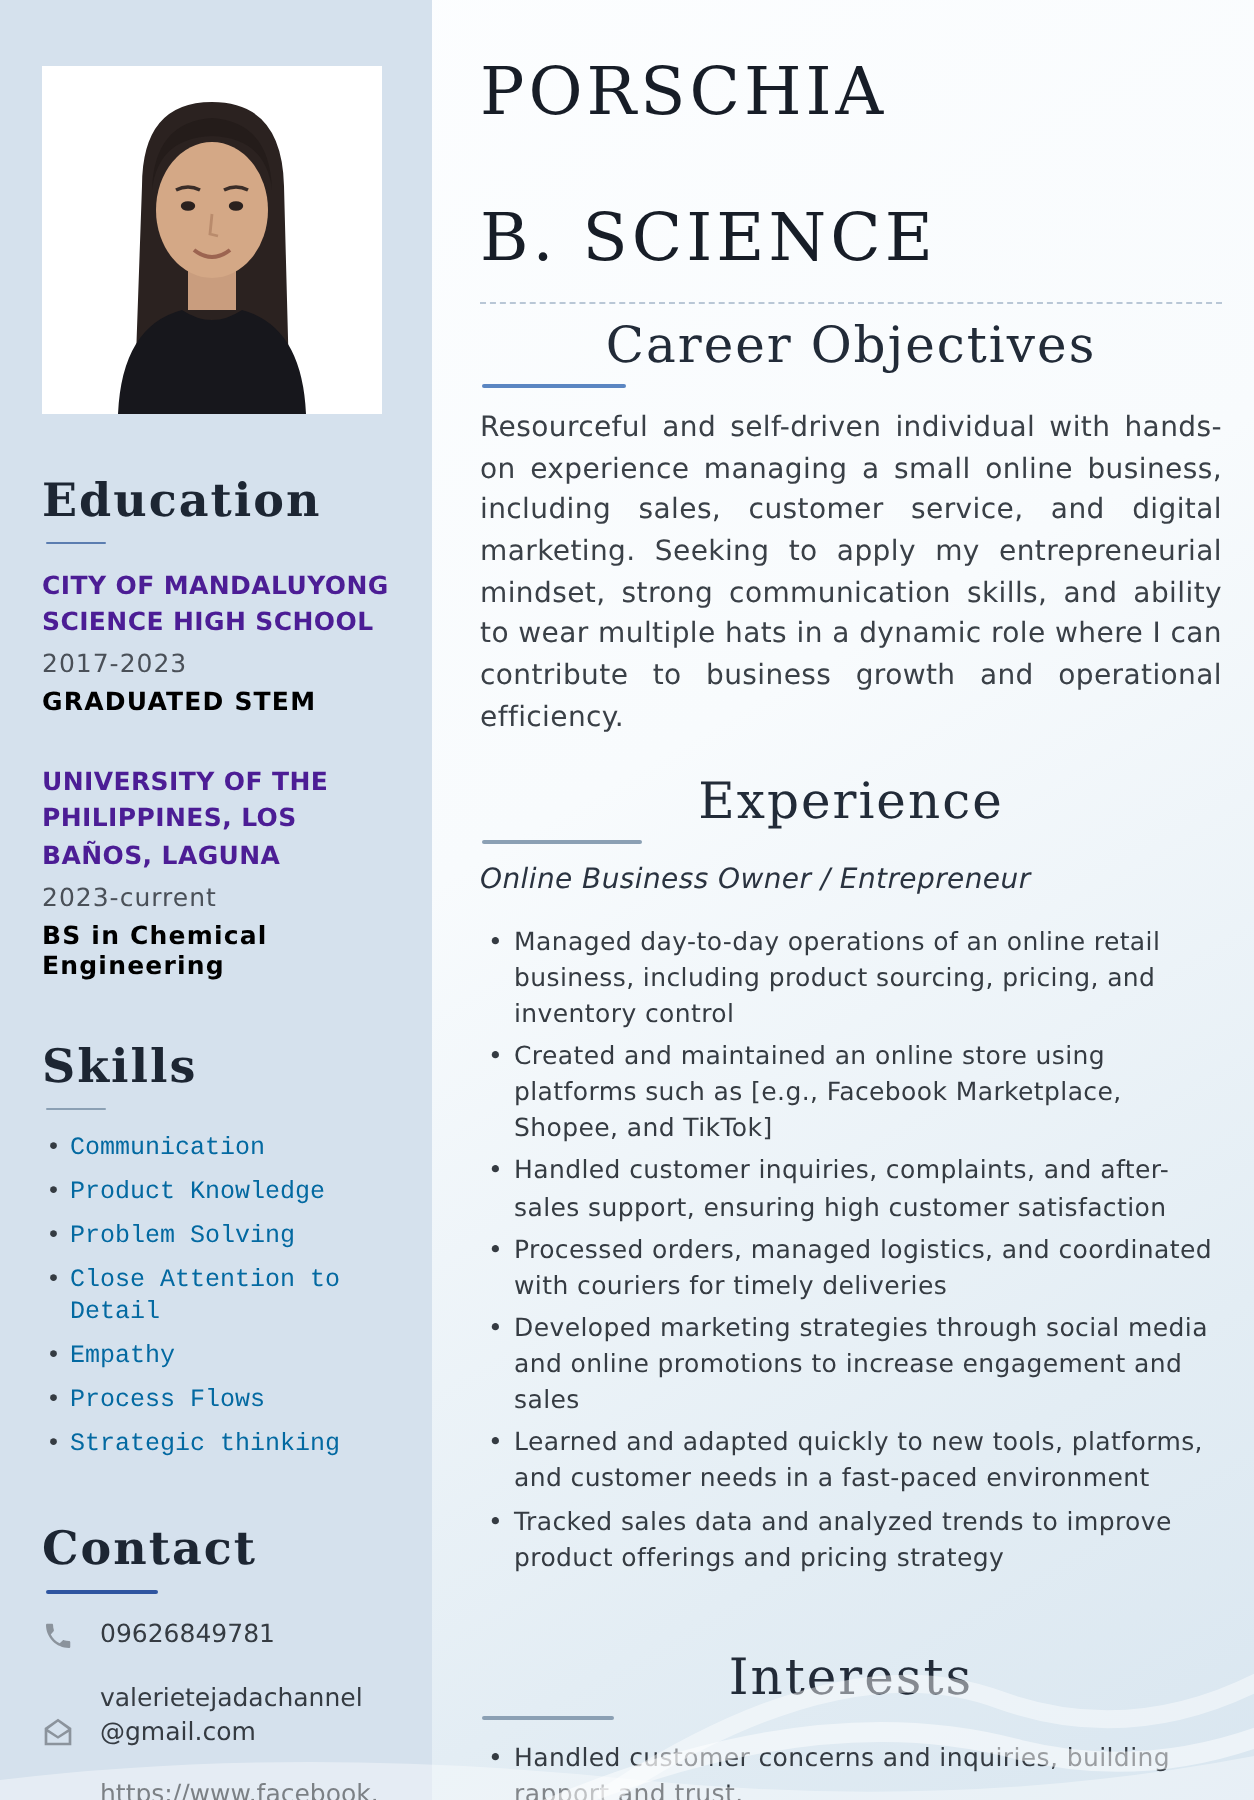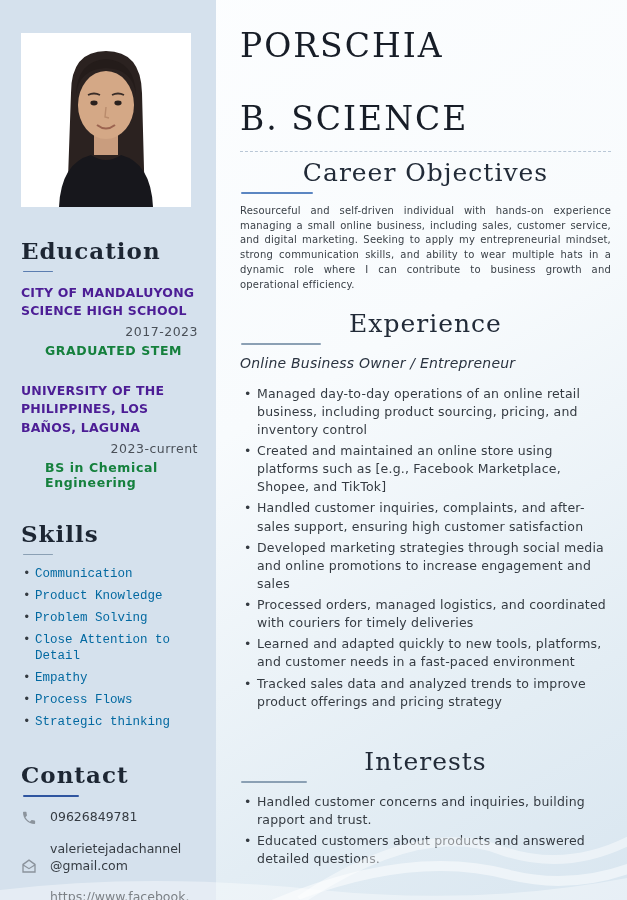--- a/index.html
+++ b/index.html
@@ -23,22 +23,22 @@
   .side-heading {
     font-family:"DejaVu Serif","Liberation Serif",serif; font-weight:700;
     font-size:23px; color:#1d2633; letter-spacing:1px; margin-top:30px;
   }
   .rule { height:2px; border-radius:1px; margin:7px 0 12px 2px; }
   .rule-education { width:30px; background:#5b7db0; height:1px; }
   .rule-skills    { width:30px; background:#8ba0b4; height:1px; }
   .rule-contact   { width:56px; background:#2f55a0; }
 
   .edu-school { font-size:12.5px; font-weight:bold; color:#4c1d95; line-height:1.45; letter-spacing:.2px; margin-top:6px; }
-  .edu-period { font-size:12.5px; color:#4a5058; margin-top:4px; letter-spacing:.5px;text-align:right; }
-  .edu-degree { font-size:12.5px; font-weight:bold; color:#15803d; margin-top:4px; letter-spacing:.6px;margin-left:24px; }
+  .edu-period { font-size:12.5px; color:#4a5058; margin-top:4px; letter-spacing:.5px; }
+  .edu-degree { font-size:12.5px; font-weight:bold; color:#000000; margin-top:4px; letter-spacing:.6px; }
   .edu-entry + .edu-entry { margin-top:24px; }
 
   .skill-list { list-style:none; margin-top:2px; }
   .skill-list li {
     font-size:12.5px; color:#0369a1; line-height:1.22; margin-bottom:7px;
     padding-left:14px; position:relative;font-family:Liberation Mono, monospace;
   }
   .skill-list li::before { content:"•"; position:absolute; left:2px; top:0; color:#353b42; }
 
   .contact-row { display:flex; align-items:flex-end; margin-bottom:15px; }
@@ -59,21 +59,21 @@
   .main-heading {
     font-family:"DejaVu Serif","Liberation Serif",serif; font-weight:400;
     font-size:25px; color:#222b38; letter-spacing:1px;text-align:center;
   }
   .rule-career     { width:72px; background:#5b86c2; margin-left:1px; }
   .rule-experience { width:80px; background:#8ba0b4; margin-left:1px; }
   .rule-interests  { width:66px; background:#8ba0b4; margin-left:1px; }
   .main .rule { margin-top:5px; margin-bottom:10px; }
 
   .objective-text {
-    font-size:10px; color:#3a4047; line-height:1.48; text-align:justify;
+    font-size:14px; color:#3a4047; line-height:1.48; text-align:justify;
     letter-spacing:.2px;
   }
 
   .role-title { font-size:14px; font-style:italic; color:#2a3340; margin-bottom:14px; letter-spacing:.2px; }
 
   .bullet-list { list-style:none; }
   .bullet-list li {
     font-size:12.5px; color:#353b42; line-height:1.45; margin-bottom:3px;
     padding-left:17px; position:relative; letter-spacing:.2px;
   }
@@ -205,22 +205,22 @@
     </section>
 
     <section class="section-experience">
       <h2 class="main-heading">Experience</h2>
       <div class="rule rule-experience"></div>
       <div class="role-title">Online Business Owner / Entrepreneur</div>
       <ul class="bullet-list">
         <li>Managed day-to-day operations of an online retail business, including product sourcing, pricing, and inventory control</li>
         <li>Created and maintained an online store using platforms such as [e.g., Facebook Marketplace, Shopee, and TikTok]</li>
         <li>Handled customer inquiries, complaints, and after-sales support, ensuring high customer satisfaction</li>
+        <li>Processed orders, managed logistics, and coordinated with couriers for timely deliveries</li>
         <li>Developed marketing strategies through social media and online promotions to increase engagement and sales</li>
-        <li>Processed orders, managed logistics, and coordinated with couriers for timely deliveries</li>
         <li>Learned and adapted quickly to new tools, platforms, and customer needs in a fast-paced environment</li>
         <li>Tracked sales data and analyzed trends to improve product offerings and pricing strategy</li>
       </ul>
     </section>
 
     <section class="section-interests">
       <h2 class="main-heading">Interests</h2>
       <div class="rule rule-interests"></div>
       <ul class="bullet-list">
         <li>Handled customer concerns and inquiries, building rapport and trust.</li>

